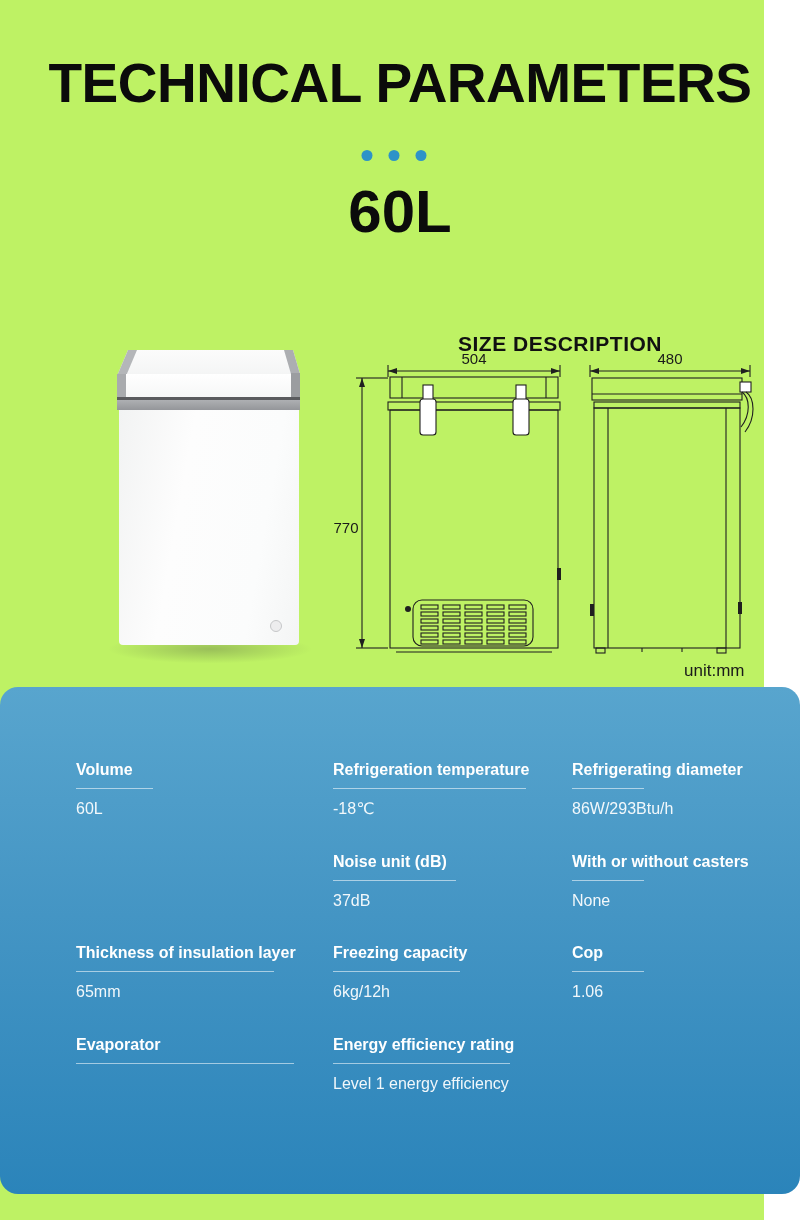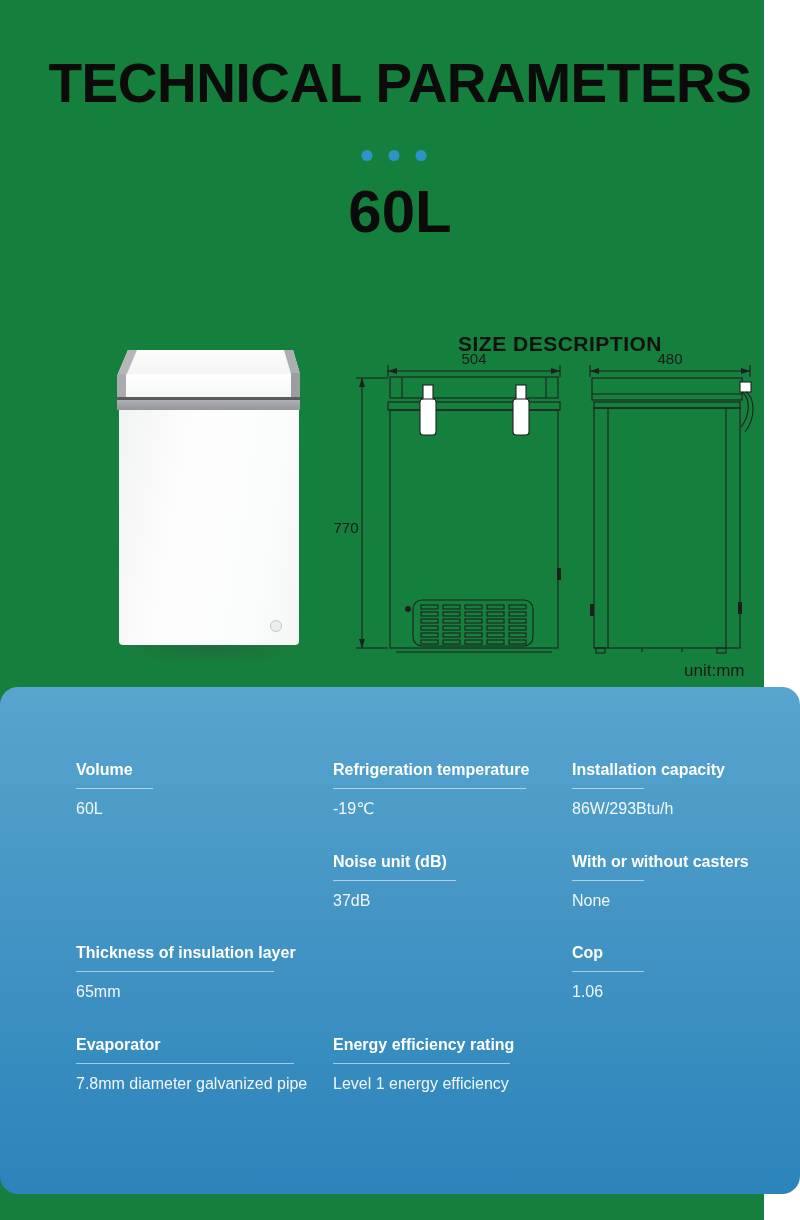--- a/index.html
+++ b/index.html
@@ -1,21 +1,21 @@
 <!DOCTYPE html>
 <html><head>
 <meta charset="utf-8">
 <style>
   * { margin:0; padding:0; box-sizing:border-box; }
   html,body { width:800px; }
   body {
     font-family:"Liberation Sans","DejaVu Sans",sans-serif;
     background:#ffffff; position:relative; width:800px; height:1220px; overflow:hidden;
   }
-  .page { position:absolute; inset:0; width:764px; height:1220px; background:#15803d; }
+  .page { position:absolute; inset:0; width:764px; height:1220px; background:#bef264; }
 
   
   .main-title {
     position:absolute; top:56px; left:0; width:800px; text-align:center;
     font-size:55px; line-height:1; font-weight:800; letter-spacing:-0.5px; color:#0b0b0b;
   }
   .dots { position:absolute; top:150px; left:394px; transform:translateX(-50%);
     display:flex; gap:16px; }
   .dot { width:11px; height:11px; border-radius:50%; background:#2e93c8; }
   .capacity-title {
@@ -201,54 +201,58 @@
   <div class="spec-panel">
 
     <div class="spec-cell" style="left:76px; top:73px">
       <div class="spec-label">Volume</div>
       <div class="spec-line" style="width:77px"></div>
       <div class="spec-value">60L</div>
     </div>
     <div class="spec-cell" style="left:333px; top:73px">
       <div class="spec-label">Refrigeration temperature</div>
       <div class="spec-line" style="width:193px"></div>
-      <div class="spec-value">-19℃</div>
+      <div class="spec-value">-18℃</div>
     </div>
     <div class="spec-cell" style="left:572px; top:73px">
-      <div class="spec-label">Installation capacity</div>
+      <div class="spec-label">Refrigerating diameter</div>
       <div class="spec-line" style="width:72px"></div>
       <div class="spec-value">86W/293Btu/h</div>
     </div>
 
     <div class="spec-cell" style="left:333px; top:165px">
       <div class="spec-label">Noise unit (dB)</div>
       <div class="spec-line" style="width:123px"></div>
       <div class="spec-value">37dB</div>
     </div>
     <div class="spec-cell" style="left:572px; top:165px">
       <div class="spec-label">With or without casters</div>
       <div class="spec-line" style="width:72px"></div>
       <div class="spec-value">None</div>
     </div>
 
     <div class="spec-cell" style="left:76px; top:256px">
       <div class="spec-label">Thickness of insulation layer</div>
       <div class="spec-line" style="width:198px"></div>
       <div class="spec-value">65mm</div>
     </div>
+    <div class="spec-cell" style="left:333px; top:256px">
+      <div class="spec-label">Freezing capacity</div>
+      <div class="spec-line" style="width:127px"></div>
+      <div class="spec-value">6kg/12h</div>
+    </div>
     <div class="spec-cell" style="left:572px; top:256px">
       <div class="spec-label">Cop</div>
       <div class="spec-line" style="width:72px"></div>
       <div class="spec-value">1.06</div>
     </div>
 
     <div class="spec-cell" style="left:76px; top:348px">
       <div class="spec-label">Evaporator</div>
       <div class="spec-line" style="width:218px"></div>
-      <div class="spec-value">7.8mm diameter galvanized pipe</div>
     </div>
     <div class="spec-cell" style="left:333px; top:348px">
       <div class="spec-label">Energy efficiency rating</div>
       <div class="spec-line" style="width:177px"></div>
       <div class="spec-value">Level 1 energy efficiency</div>
     </div>
 
   </div>
 </div>
 

